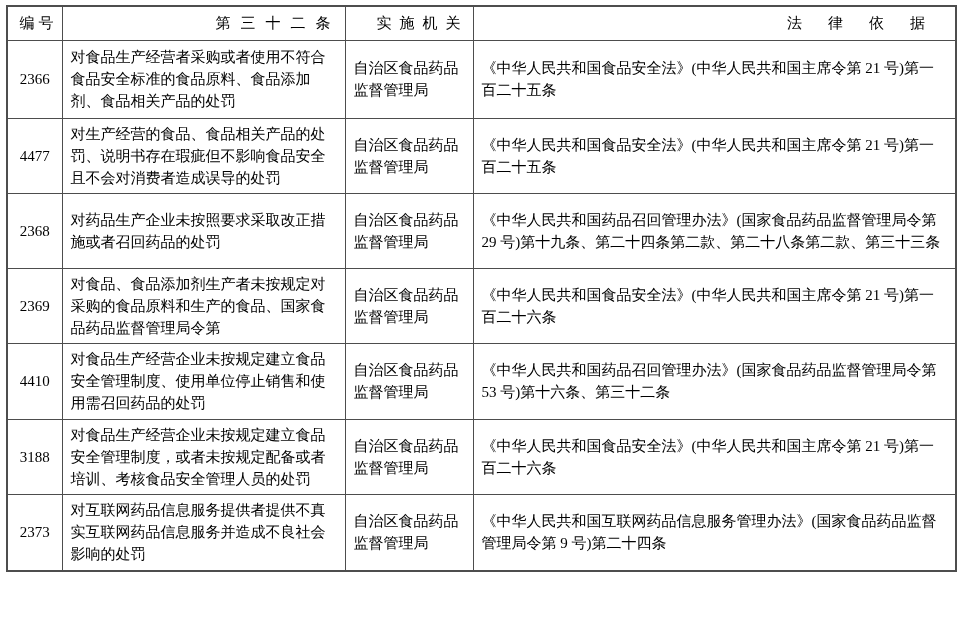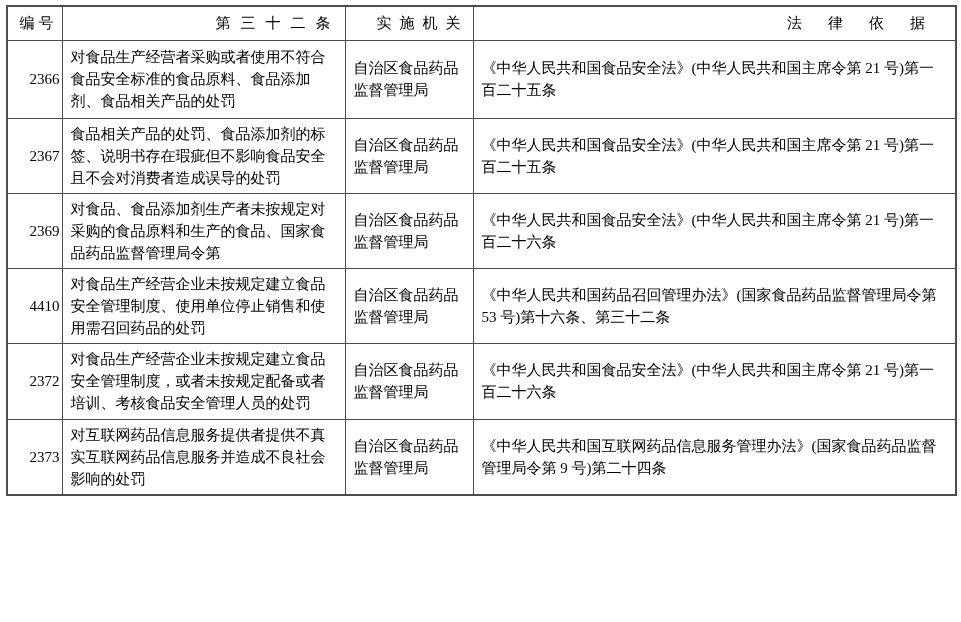--- a/index.html
+++ b/index.html
@@ -41,21 +41,21 @@
     padding:2px 4px;
   }
   col.c-id{width:55px;}
   col.c-name{width:283px;}
   col.c-agency{width:128px;}
   col.c-legal{width:483px;}
   th.ls-id{letter-spacing:4px;text-indent:4px;}
   th.ls-name{letter-spacing:10px;text-indent:10px;}
   th.ls-agency{letter-spacing:8px;text-indent:8px;}
   th.ls-legal{letter-spacing:26px;text-indent:26px;}
-  tbody td:first-child{text-align:right;padding:20px 2px;}
+  tbody td:first-child{text-align:center;padding:20px 2px;}
   tbody tr:nth-child(1){height:78px;}
   tbody tr:nth-child(2){height:70px;}
   tbody tr:nth-child(3){height:75px;}
   tbody tr:nth-child(4){height:70px;}
   tbody tr:nth-child(5){height:76px;}
   tbody tr:nth-child(6){height:65px;}
   tbody tr:nth-child(7){height:77px;}
   tbody tr:nth-child(8){height:66px;}
 </style>
 </head>
@@ -78,39 +78,45 @@
       </tr>
     </thead>
     <tbody>
         <tr>
           <td>2366</td>
           <td>对食品生产经营者采购或者使用不符合食品安全标准的食品原料、食品添加剂、食品相关产品的处罚</td>
           <td>自治区食品药品监督管理局</td>
           <td>《中华人民共和国食品安全法》(中华人民共和国主席令第 21 号)第一百二十五条</td>
         </tr>
         <tr>
-          <td>2367</td>
-          <td>食品相关产品的处罚、食品添加剂的标签、说明书存在瑕疵但不影响食品安全且不会对消费者造成误导的处罚</td>
+          <td>4477</td>
+          <td>对生产经营的食品、食品相关产品的处罚、说明书存在瑕疵但不影响食品安全且不会对消费者造成误导的处罚</td>
           <td>自治区食品药品监督管理局</td>
           <td>《中华人民共和国食品安全法》(中华人民共和国主席令第 21 号)第一百二十五条</td>
+        </tr>
+        <tr>
+          <td>2368</td>
+          <td>对药品生产企业未按照要求采取改正措施或者召回药品的处罚</td>
+          <td>自治区食品药品监督管理局</td>
+          <td>《中华人民共和国药品召回管理办法》(国家食品药品监督管理局令第 29 号)第十九条、第二十四条第二款、第二十八条第二款、第三十三条</td>
         </tr>
         <tr>
           <td>2369</td>
           <td>对食品、食品添加剂生产者未按规定对采购的食品原料和生产的食品、国家食品药品监督管理局令第</td>
           <td>自治区食品药品监督管理局</td>
           <td>《中华人民共和国食品安全法》(中华人民共和国主席令第 21 号)第一百二十六条</td>
         </tr>
         <tr>
           <td>4410</td>
           <td>对食品生产经营企业未按规定建立食品安全管理制度、使用单位停止销售和使用需召回药品的处罚</td>
           <td>自治区食品药品监督管理局</td>
           <td>《中华人民共和国药品召回管理办法》(国家食品药品监督管理局令第 53 号)第十六条、第三十二条</td>
         </tr>
         <tr>
-          <td>2372</td>
+          <td>3188</td>
           <td>对食品生产经营企业未按规定建立食品安全管理制度，或者未按规定配备或者培训、考核食品安全管理人员的处罚</td>
           <td>自治区食品药品监督管理局</td>
           <td>《中华人民共和国食品安全法》(中华人民共和国主席令第 21 号)第一百二十六条</td>
         </tr>
         <tr>
           <td>2373</td>
           <td>对互联网药品信息服务提供者提供不真实互联网药品信息服务并造成不良社会影响的处罚</td>
           <td>自治区食品药品监督管理局</td>
           <td>《中华人民共和国互联网药品信息服务管理办法》(国家食品药品监督管理局令第 9 号)第二十四条</td>
         </tr>

